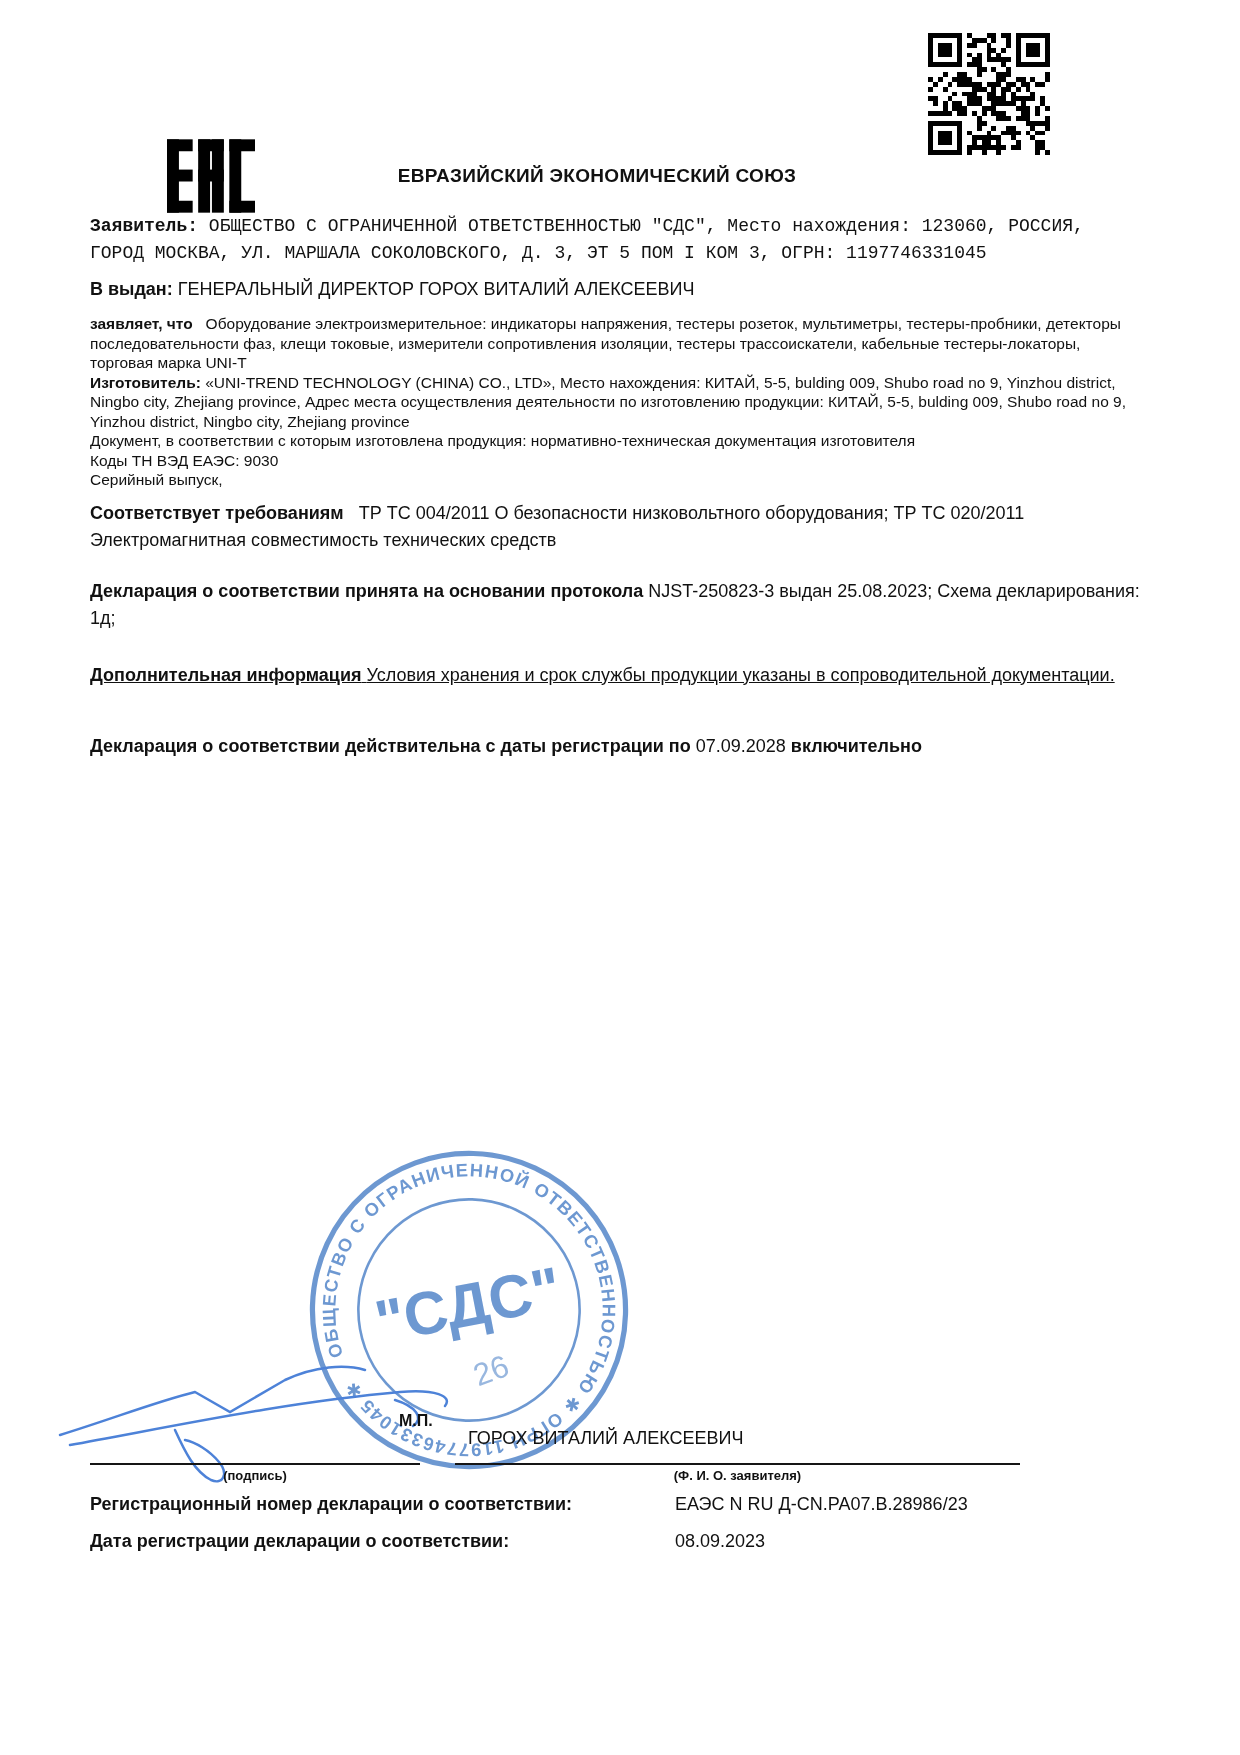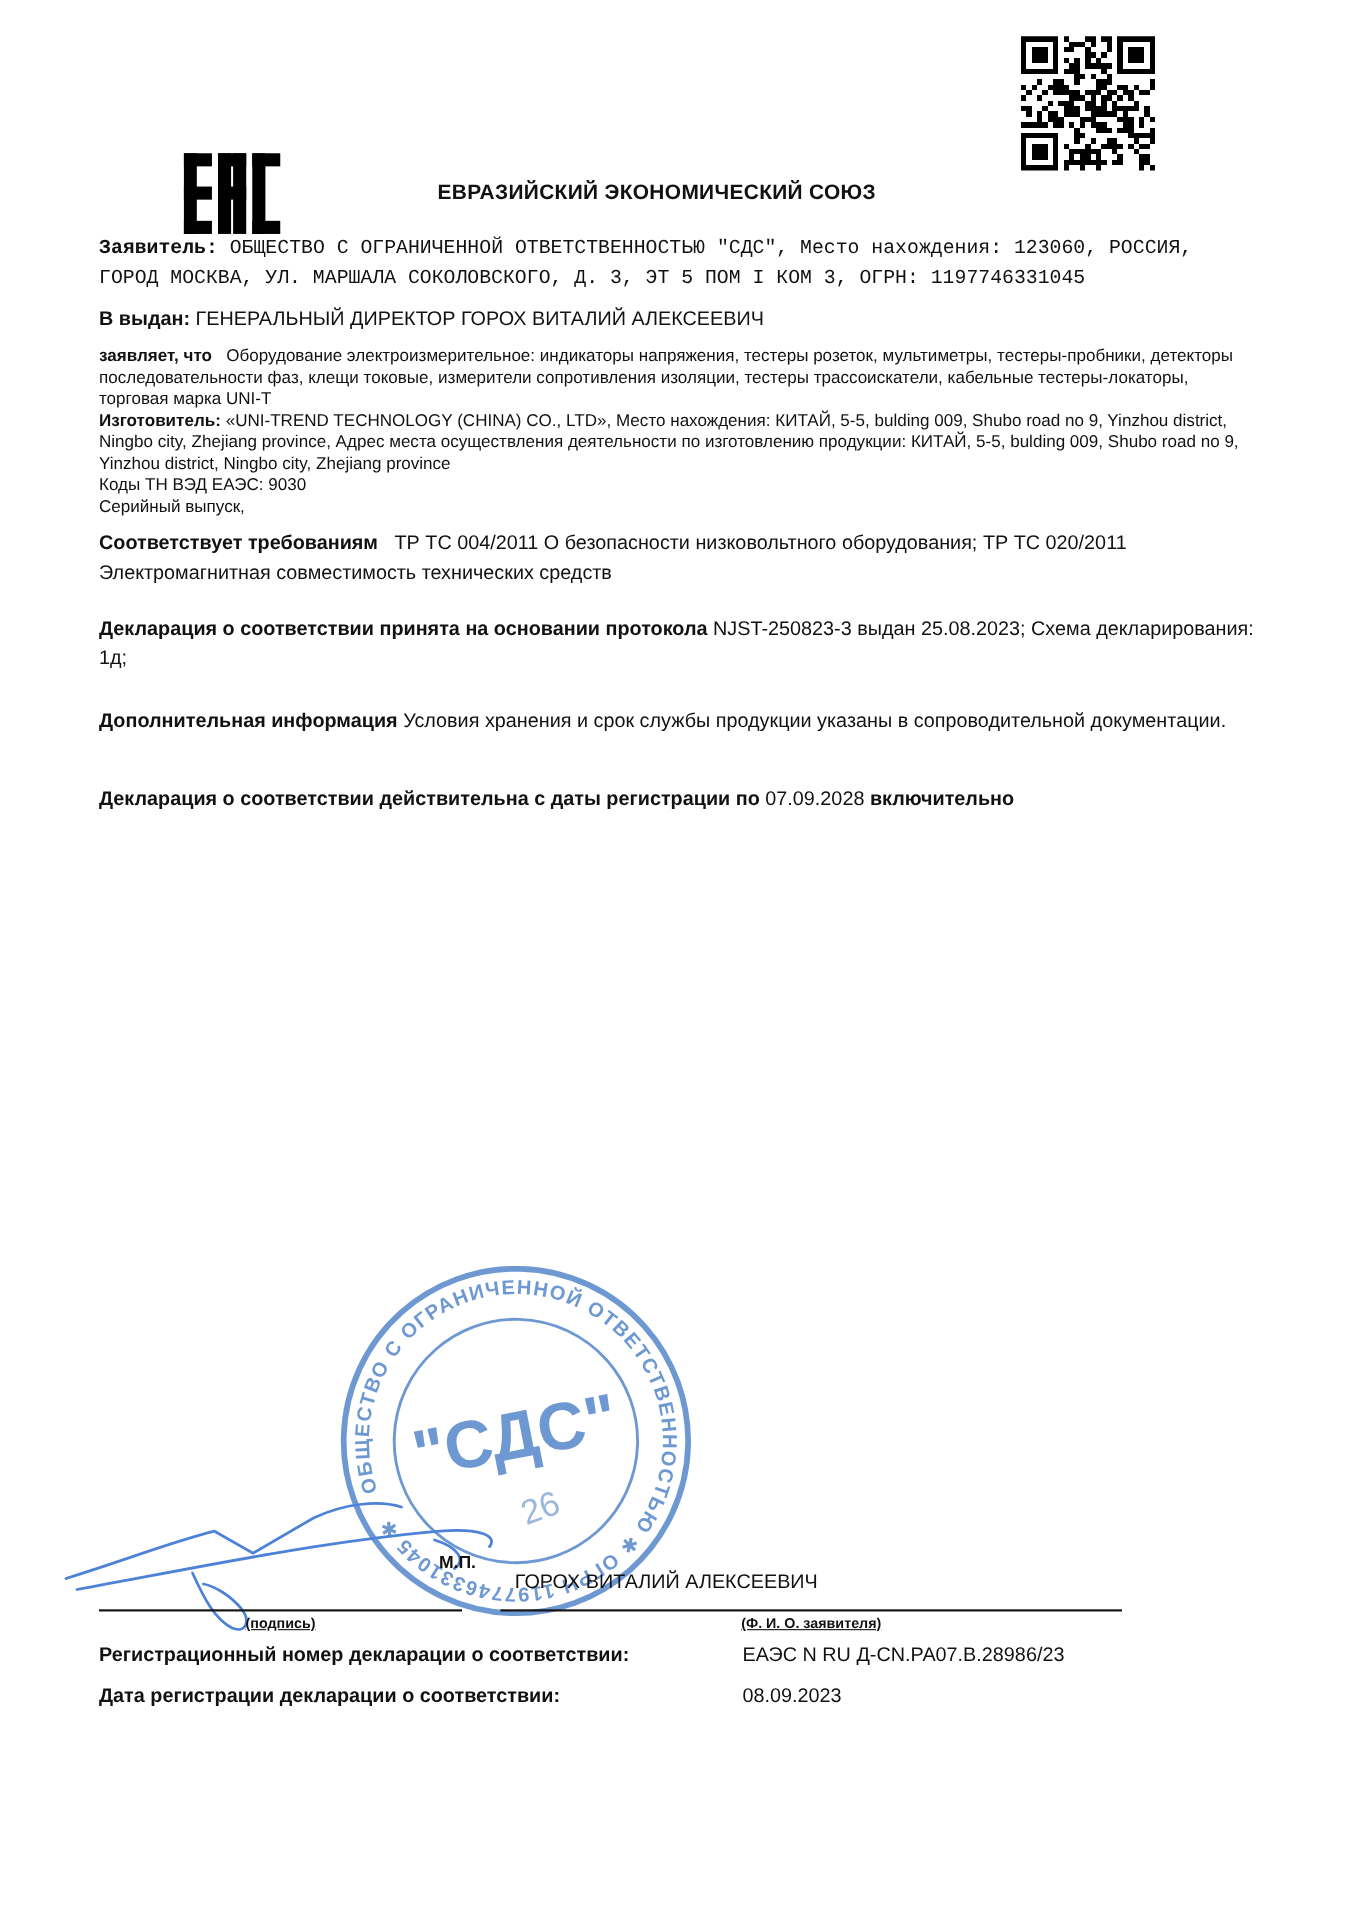--- a/index.html
+++ b/index.html
@@ -14,33 +14,33 @@
   
   .content { position:absolute; left:90px; right:96px; top:165px; }
   .title { text-align:center; font-weight:bold; font-size:19px; letter-spacing:.3px; padding-right:40px; }
   .title + .title { margin-top:13px; }
   .para { font-size:18px; line-height:1.5; }
   .para.applicant { margin-top:26px;font-family:Liberation Mono, monospace; }
   .para.person { margin-top:9px; }
   .smallblock { margin-top:11px; font-size:15.5px; line-height:1.26; }
   .para.conformity { margin-top:10px; }
   .para.protocol { margin-top:24px; }
-  .para.additional { margin-top:30px; }
+  .para.additional { margin-top:30px;text-decoration:underline; }
   .para.validity { margin-top:44px; }
   b { font-weight:bold; }
 
   
   .stamp { position:absolute; left:302px; top:1143px; width:334px; height:334px; }
   .signature-svg { position:absolute; left:45px; top:1340px; width:420px; height:150px; }
 
   
   .sig-line { position:absolute; top:1463px; border-top:2px solid #151515; }
   .line-left { left:90px; width:330px; }
   .line-right { left:455px; width:565px; }
-  .caption { position:absolute; top:1468px; font-size:13px; font-weight:bold; text-align:center;text-decoration:underline; }
+  .caption { position:absolute; top:1468px; font-size:13px; font-weight:bold; text-align:center; }
   .cap-left { left:90px; width:330px; }
   .cap-right { left:455px; width:565px; }
   .mp { position:absolute; left:382px; top:1412px; font-size:16px; font-weight:bold;padding-left:17px; }
   .signer-name { position:absolute; left:468px; top:1428px; font-size:18px; }
 
   
   .reg-row { position:absolute; left:90px; font-size:18px; white-space:nowrap; }
   .reg-row .lbl { display:inline-block; width:585px; font-weight:bold; }
   .reg-1 { top:1494px; }
   .reg-2 { top:1531px; }
@@ -297,20 +297,21 @@
   <div class="content">
     <div class="title">ЕВРАЗИЙСКИЙ ЭКОНОМИЧЕСКИЙ СОЮЗ</div>
 
     <p class="para applicant"><b>Заявитель:</b> <span>ОБЩЕСТВО С ОГРАНИЧЕННОЙ ОТВЕТСТВЕННОСТЬЮ "СДС", Место нахождения: 123060, РОССИЯ, ГОРОД МОСКВА, УЛ. МАРШАЛА СОКОЛОВСКОГО, Д. 3, ЭТ 5 ПОМ I КОМ 3, ОГРН: 1197746331045</span></p>
 
     <p class="para person"><b>В выдан:</b> <span>ГЕНЕРАЛЬНЫЙ ДИРЕКТОР ГОРОХ ВИТАЛИЙ АЛЕКСЕЕВИЧ</span></p>
 
     <div class="smallblock">
       <p><b>заявляет, что</b>&nbsp;&nbsp; <span>Оборудование электроизмерительное: индикаторы напряжения, тестеры розеток, мультиметры, тестеры-пробники, детекторы последовательности фаз, клещи токовые, измерители сопротивления изоляции, тестеры трассоискатели, кабельные тестеры-локаторы, торговая марка UNI-T</span></p>
       <p><b>Изготовитель:</b> <span>«UNI-TREND TECHNOLOGY (CHINA) CO., LTD», Место нахождения: КИТАЙ, 5-5, bulding 009, Shubo road no 9, Yinzhou district, Ningbo city, Zhejiang province, Адрес места осуществления деятельности по изготовлению продукции: КИТАЙ, 5-5, bulding 009, Shubo road no 9, Yinzhou district, Ningbo city, Zhejiang province</span></p>
+      <p>Документ, в соответствии с которым изготовлена продукция: нормативно-техническая документация изготовителя</p>
       <p>Коды ТН ВЭД ЕАЭС: 9030</p>
       <p>Серийный выпуск,</p>
     </div>
 
     <p class="para conformity"><b>Соответствует требованиям</b>&nbsp;&nbsp; <span>ТР ТС 004/2011 О безопасности низковольтного оборудования; ТР ТС 020/2011 Электромагнитная совместимость технических средств</span></p>
 
     <p class="para protocol"><b>Декларация о соответствии принята на основании протокола</b> <span>NJST-250823-3 выдан 25.08.2023; Схема декларирования: 1д;</span></p>
 
     <p class="para additional"><b>Дополнительная информация</b> <span>Условия хранения и срок службы продукции указаны в сопроводительной документации.</span></p>
 

